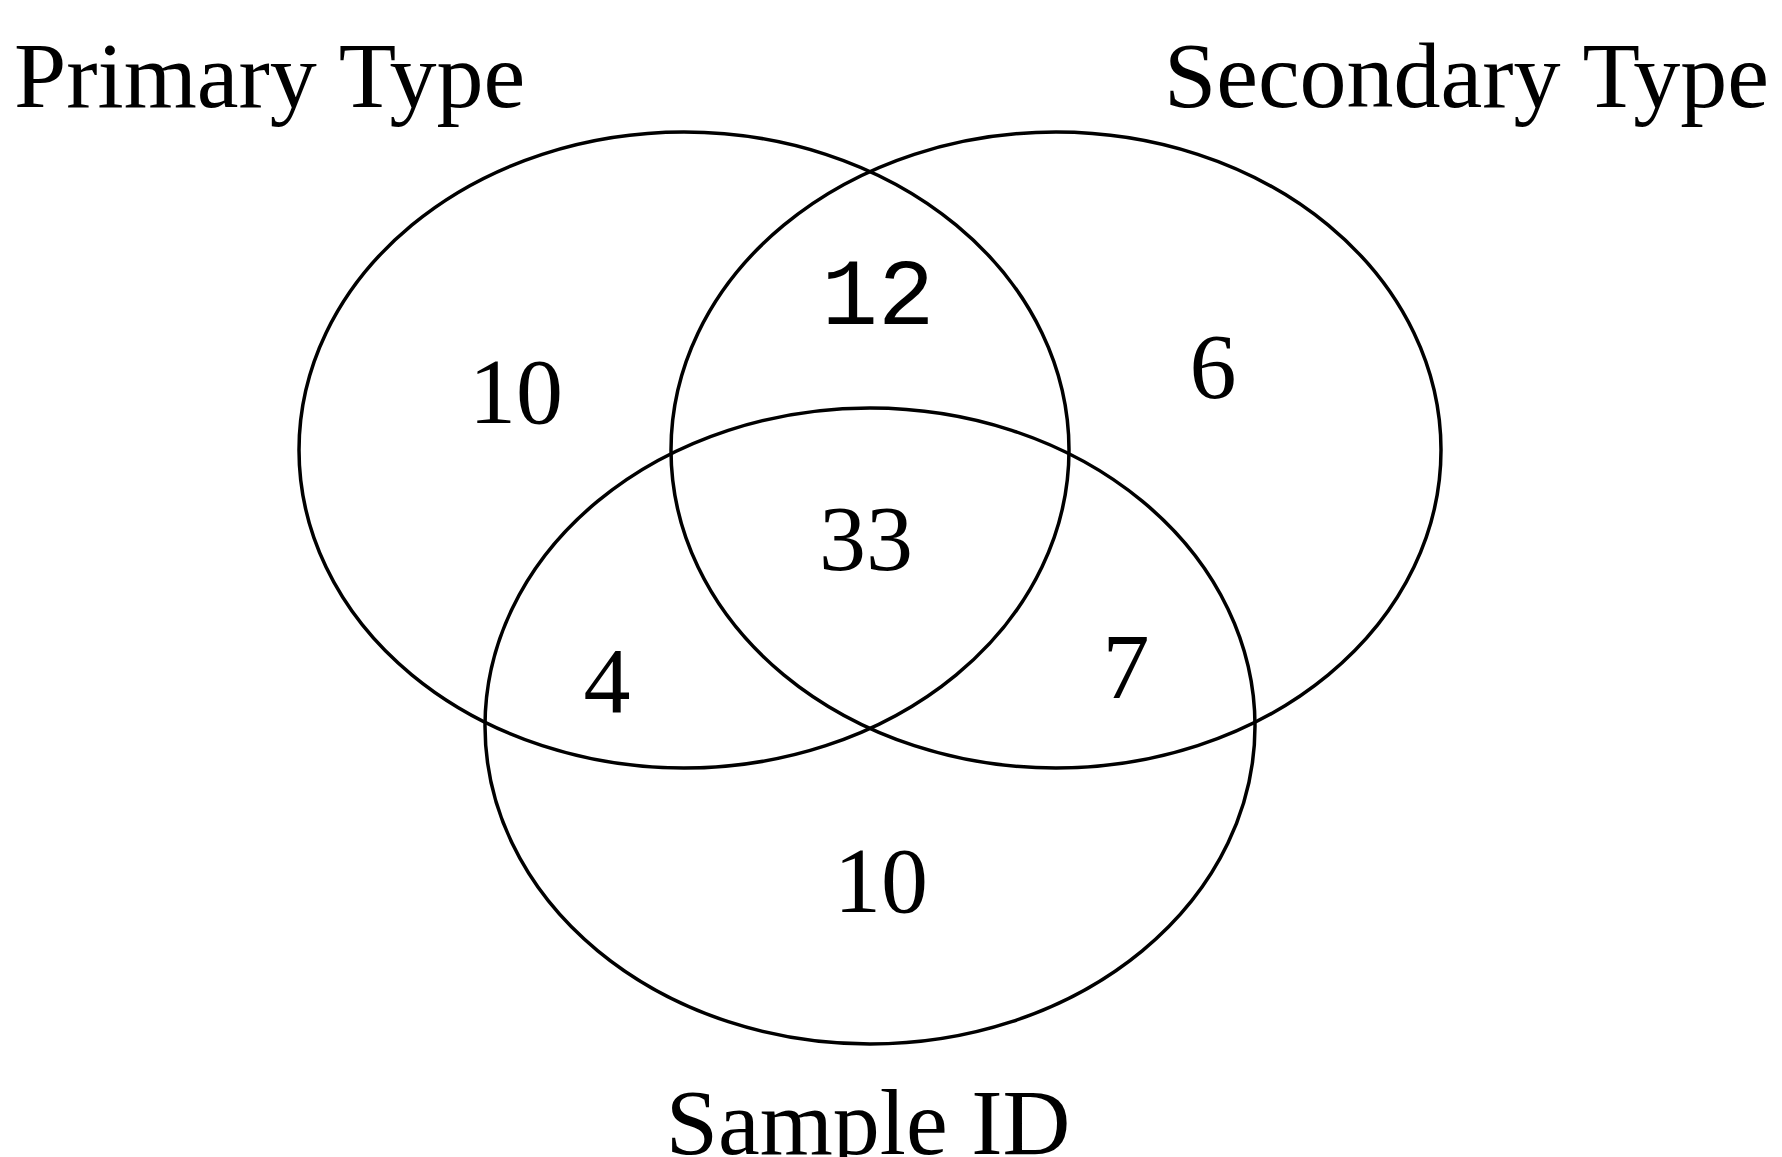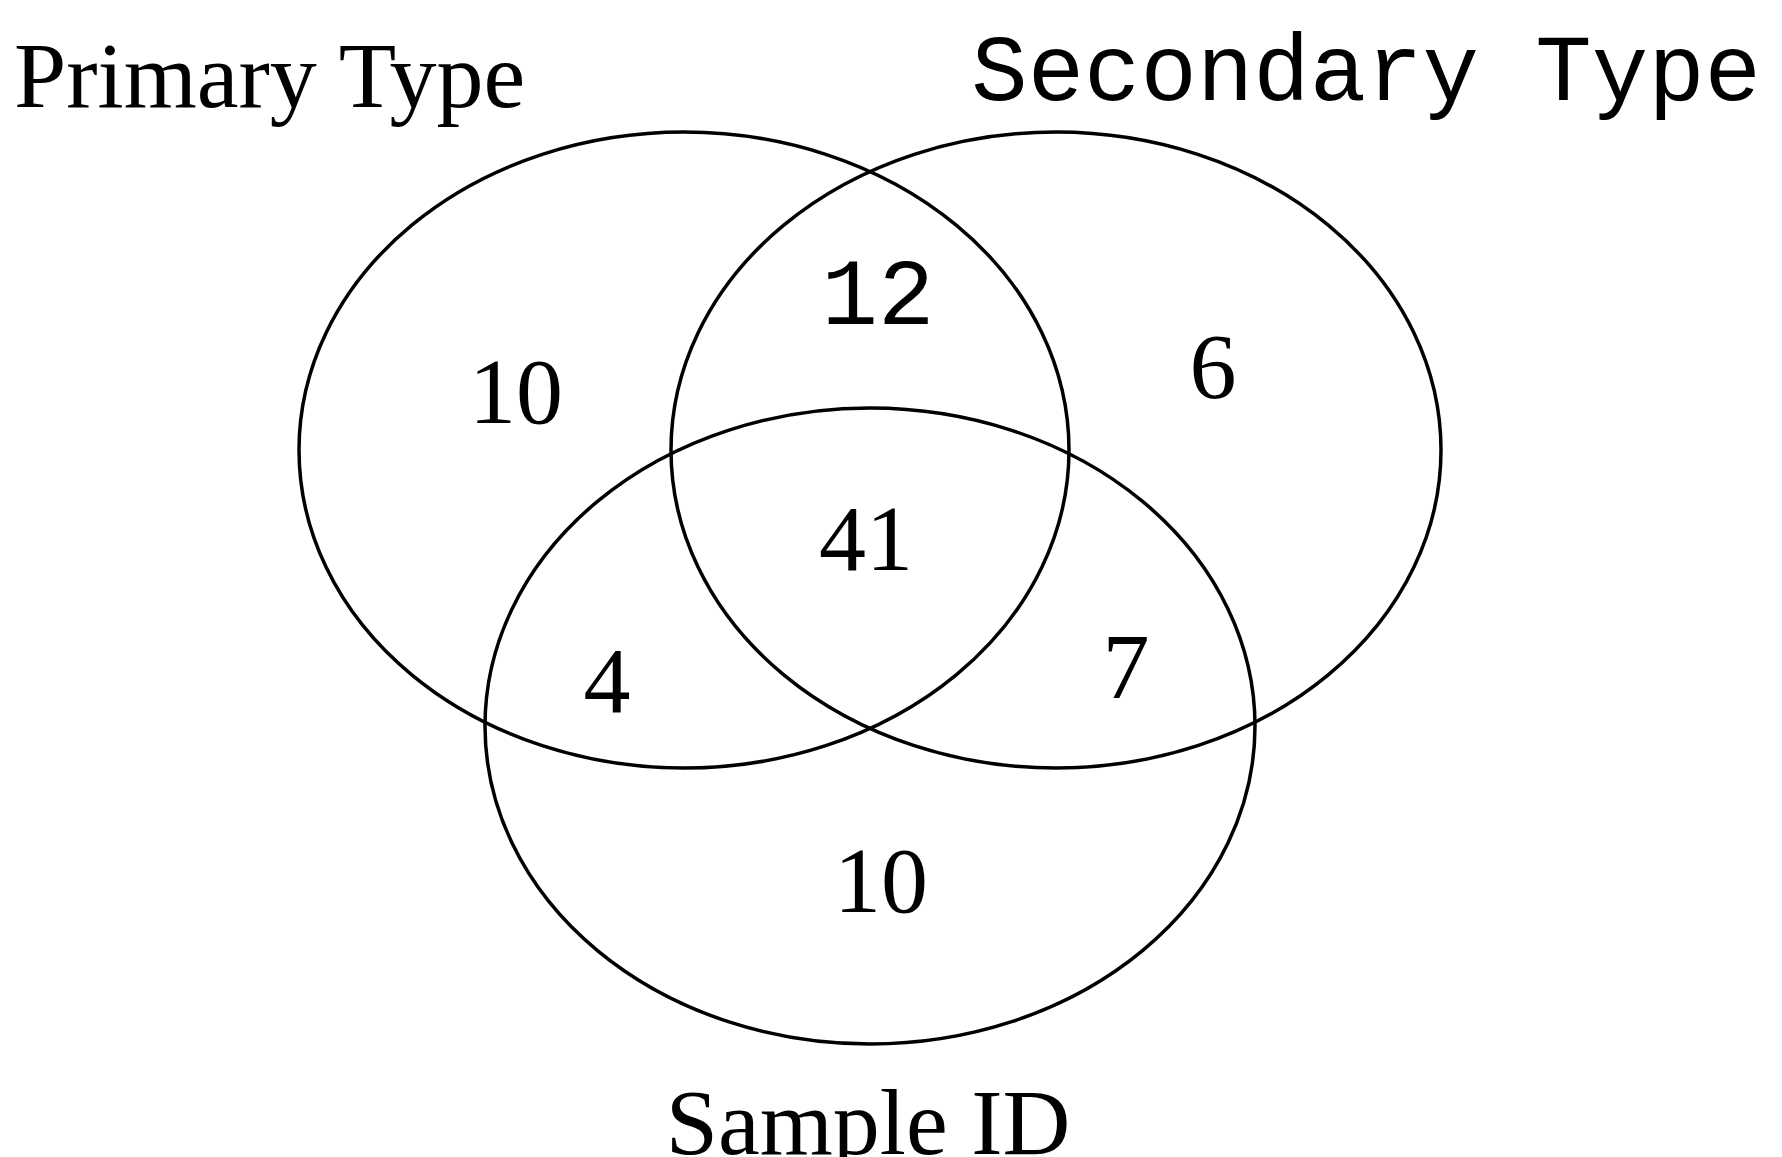--- a/index.html
+++ b/index.html
@@ -33,23 +33,22 @@
     font-size: 94px;
     line-height: 1;
     white-space: nowrap;
     color: #000000;
   }
   .set-label.top-left {
     left: 14px;
     top: 28px;
   }
   .set-label.top-right {
-    right: 21px;
+    right: 13px;
     top: 28px;
-    font-family: Liberation Mono, monospace;
   }
   .set-label.bottom-center {
     left: 868px;
     top: 1122px;
     transform: translate(-50%, -50%);
     text-align: right;
   }
   .region-count {
     position: absolute;
     font-size: 94px;
@@ -75,21 +74,21 @@
   <div class="set-label top-right">Secondary Type</div>
 
   <div class="set-label bottom-center">Sample ID</div>
 
   <div class="region-count" style="left:516px; top:391px;">10</div>
 
   <div class="region-count" style="left:878px; top:299px;font-family:Liberation Mono, monospace;">12</div>
 
   <div class="region-count" style="left:1213px; top:366px;">6</div>
 
-  <div class="region-count" style="left:866px; top:538px;">41</div>
+  <div class="region-count" style="left:866px; top:538px;">33</div>
 
   <div class="region-count" style="left:607px; top:680px;">4</div>
 
   <div class="region-count" style="left:1126px; top:666px;">7</div>
 
   <div class="region-count" style="left:881px; top:880px;">10</div>
 
 </div>
 
 </body></html>

